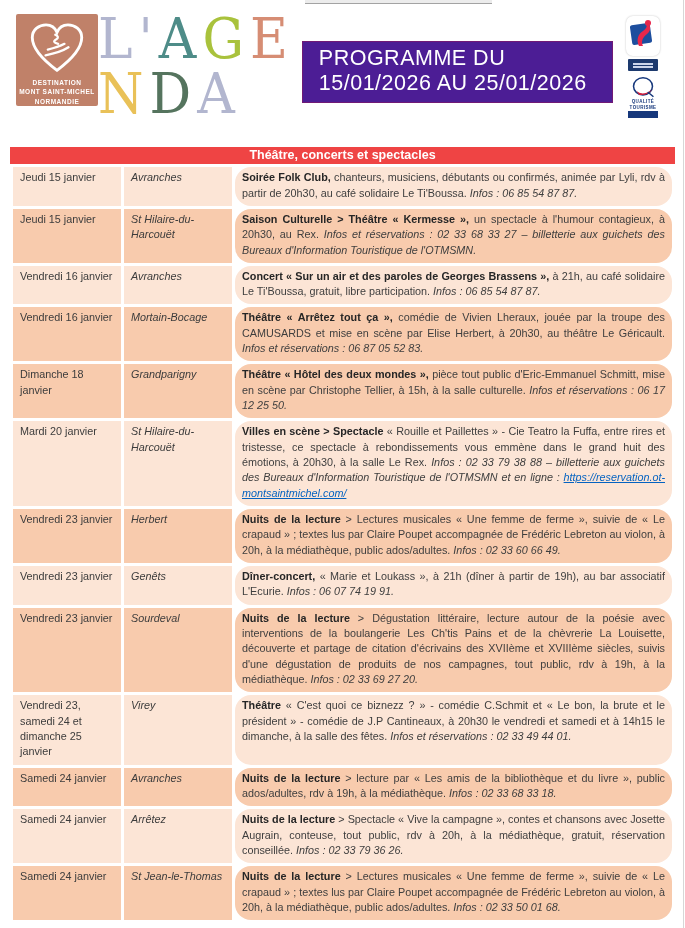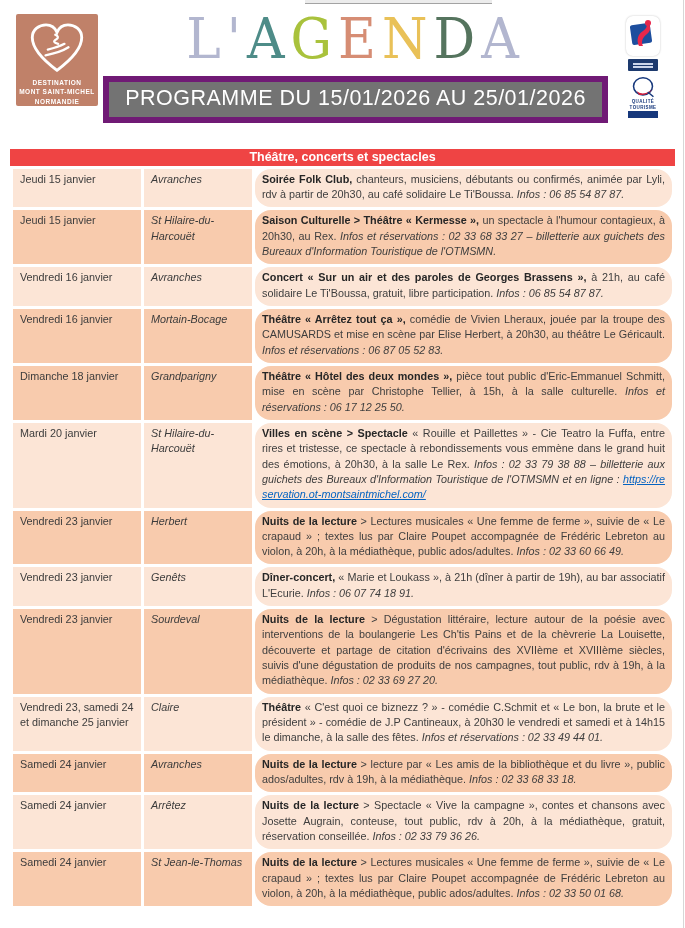--- a/index.html
+++ b/index.html
@@ -18,26 +18,26 @@
 
   
   .header { display:flex; align-items:flex-start; padding:14px 12px 0 16px; }
   .dest-logo { width:82px; height:92px; background:#c08169; border-radius:2px;
     display:flex; flex-direction:column; align-items:center; justify-content:flex-start;
     padding-top:8px; flex:0 0 auto; }
   .dest-logo svg { width:58px; height:52px; }
   .dest-logo-text { margin-top:4px; text-align:center; color:#ffffff;
     font-size:6.5px; line-height:1.45; letter-spacing:0.5px; font-weight:bold; }
 
-  .header-center { flex:1 1 auto; display:flex; flex-direction:column; align-items:center; }
+  .header-center { flex:1 1 auto; display:flex; align-items:center; }
   .agenda-title { font-family:"DejaVu Serif","Liberation Serif",serif;
     font-size:52px; line-height:1.05; letter-spacing:6px; margin-top:-2px; font-weight:500; }
   .agenda-title span { display:inline-block; transform:scaleY(1.08); }
-  .programme-banner { margin-top:9px; background:#737373; color:#ffffff;
-    border:6px solid #701a75; padding:4px 16px 6px 16px;
+  .programme-banner { margin-top:9px; background:#4c1d95; color:#ffffff;
+    border:1px solid #701a75; padding:4px 16px 6px 16px;
     font-size:21.5px; letter-spacing:0.5px; font-weight:400;
     font-family:"Liberation Sans",sans-serif; }
 
   .logos-right { width:60px; flex:0 0 auto; display:flex; flex-direction:column;
     align-items:center; gap:3px; padding-top:2px; }
   .ot-logo { width:34px; height:40px; background:#ffffff; border-radius:7px;
     box-shadow:0 0 2px rgba(0,0,0,0.25); display:flex; align-items:center; justify-content:center; }
   .engagement-badge { width:30px; height:12px; background:#1d3a6e; border-radius:1px;
     display:flex; flex-direction:column; align-items:center; justify-content:center; gap:1px; }
   .engagement-badge i { display:block; width:20px; height:2px; background:#cdd6ea; }
@@ -49,21 +49,21 @@
 
   
   .section-bar { margin:26px 10px 0 10px; background:#ef4444; color:#ffffff;
     text-align:center; font-weight:bold; font-size:12.5px; padding:1px 0 2px 0; }
 
   
   table.agenda { width:665px; margin:0 10px; border-collapse:separate; border-spacing:3px; }
   td { vertical-align:top; padding:3px 7px 5px 7px; font-size:10.8px; line-height:1.42; }
   tr.light td { background:#fce5d6; }
   tr.dark  td { background:#f8cbad; }
-  td.date-cell { width:128px; color:#3c3c3c; }
+  td.date-cell { width:108px; color:#3c3c3c; }
   td.loc-cell  { width:108px;  font-style:italic; color:#3c3c3c; }
   td.desc-cell { text-align:justify; color:#3e3e3e;border-radius:16px; }
   td.desc-cell .bold   { font-weight:bold; color:#262626; }
   td.desc-cell .italic { font-style:italic; }
   td.desc-cell a.link  { color:#0563c1; font-style:italic; text-decoration:underline; word-break:break-all; }
 </style>
 </head>
 <body>
 
 <div class="page">
@@ -149,30 +149,30 @@
           <td class="desc-cell"><span class="bold">Villes en scène &gt; Spectacle</span><span class="normal"> « Rouille et Paillettes » - Cie Teatro la Fuffa, entre rires et tristesse, ce spectacle à rebondissements vous emmène dans le grand huit des émotions, à 20h30, à la salle Le Rex. </span><span class="italic">Infos : 02 33 79 38 88 – billetterie aux guichets des Bureaux d'Information Touristique de l'OTMSMN et en ligne : </span><a class="link" href="#">https://reservation.ot-montsaintmichel.com/</a></td>
         </tr>
         <tr class="dark">
           <td class="date-cell">Vendredi 23 janvier</td>
           <td class="loc-cell">Herbert</td>
           <td class="desc-cell"><span class="bold">Nuits de la lecture</span><span class="normal"> &gt; Lectures musicales « Une femme de ferme », suivie de « Le crapaud » ; textes lus par Claire Poupet accompagnée de Frédéric Lebreton au violon, à 20h, à la médiathèque, public ados/adultes. </span><span class="italic">Infos : 02 33 60 66 49.</span></td>
         </tr>
         <tr class="light">
           <td class="date-cell">Vendredi 23 janvier</td>
           <td class="loc-cell">Genêts</td>
-          <td class="desc-cell"><span class="bold">Dîner-concert,</span><span class="normal"> « Marie et Loukass », à 21h (dîner à partir de 19h), au bar associatif L'Ecurie. </span><span class="italic">Infos : 06 07 74 18 91.</span></td>
+          <td class="desc-cell"><span class="bold">Dîner-concert,</span><span class="normal"> « Marie et Loukass », à 21h (dîner à partir de 19h), au bar associatif L'Ecurie. </span><span class="italic">Infos : 06 07 74 19 91.</span></td>
         </tr>
         <tr class="dark">
           <td class="date-cell">Vendredi 23 janvier</td>
           <td class="loc-cell">Sourdeval</td>
           <td class="desc-cell"><span class="bold">Nuits de la lecture</span><span class="normal"> &gt; Dégustation littéraire, lecture autour de la poésie avec interventions de la boulangerie Les Ch'tis Pains et de la chèvrerie La Louisette, découverte et partage de citation d'écrivains des XVIIème et XVIIIème siècles, suivis d'une dégustation de produits de nos campagnes, tout public, rdv à 19h, à la médiathèque. </span><span class="italic">Infos : 02 33 69 27 20.</span></td>
         </tr>
         <tr class="light">
           <td class="date-cell">Vendredi 23, samedi 24 et dimanche 25 janvier</td>
-          <td class="loc-cell">Claire</td>
+          <td class="loc-cell">Virey</td>
           <td class="desc-cell"><span class="bold">Théâtre</span><span class="normal"> « C'est quoi ce biznezz ? » - comédie C.Schmit et « Le bon, la brute et le président » - comédie de J.P Cantineaux, à 20h30 le vendredi et samedi et à 14h15 le dimanche, à la salle des fêtes. </span><span class="italic">Infos et réservations : 02 33 49 44 01.</span></td>
         </tr>
         <tr class="dark">
           <td class="date-cell">Samedi 24 janvier</td>
           <td class="loc-cell">Avranches</td>
           <td class="desc-cell"><span class="bold">Nuits de la lecture</span><span class="normal"> &gt; lecture par « Les amis de la bibliothèque et du livre », public ados/adultes, rdv à 19h, à la médiathèque. </span><span class="italic">Infos : 02 33 68 33 18.</span></td>
         </tr>
         <tr class="light">
           <td class="date-cell">Samedi 24 janvier</td>
           <td class="loc-cell">Arrêtez</td>

